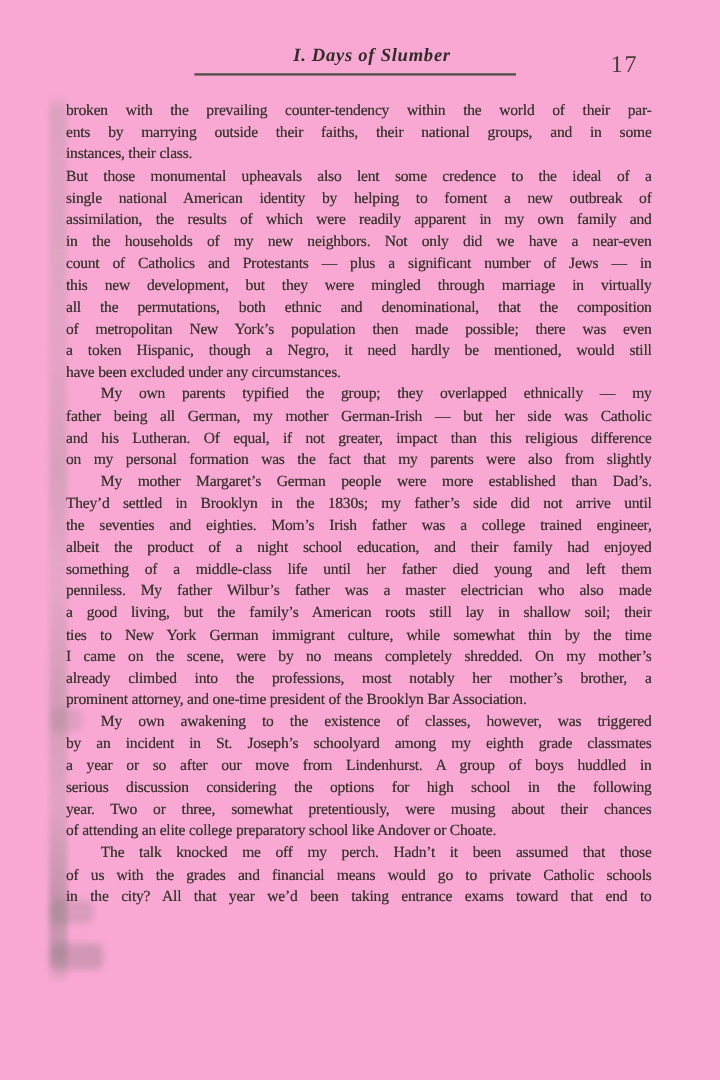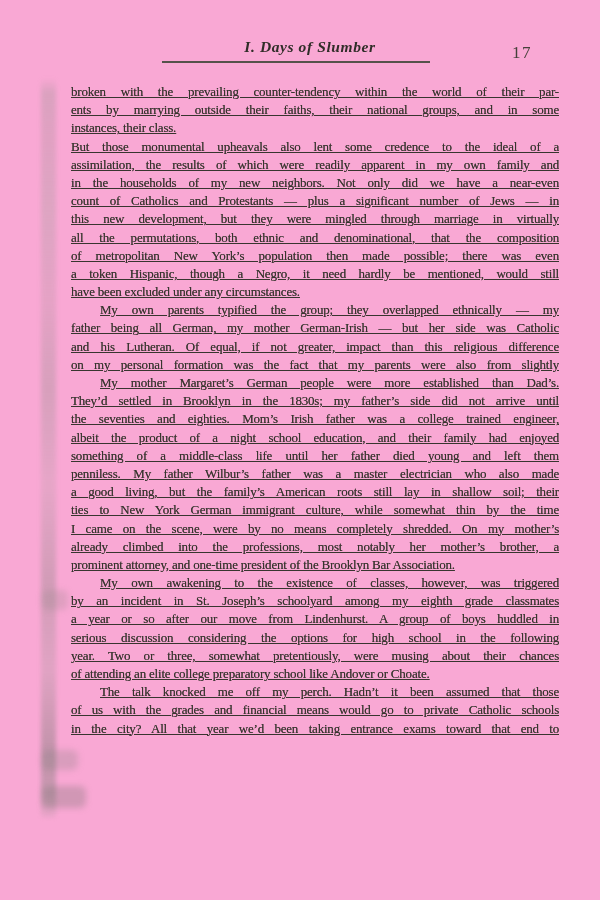--- a/index.html
+++ b/index.html
@@ -69,36 +69,35 @@
     font-weight: bold;
     font-size: 15.5px;
     letter-spacing: 0.6px;
     color: #302d28;
     padding-left: 28px; 
   }
   .page-number {
     position: absolute;
     top: 43px;
     right: 68px;
-    font-size: 17px;
+    font-size: 20px;
     letter-spacing: 1.5px;
     color: #45413a;
   }
 
   
   .body-text {
     position: absolute;
-    left: 71px;
+    left: 55px;
     top: 83px;
     width: 488px;
     color: #38352f;
     font-size: 13px;
     letter-spacing: -0.2px;
     text-shadow: 0 0 0.5px rgba(56,53,47,0.75);
-    text-decoration: underline;
   }
   .para { margin: 0; padding: 0; }
   .line {
     height: 18.2px;
     line-height: 18.2px;
     text-align: justify;
     text-align-last: justify;
     overflow: hidden;
     white-space: normal;
   }
@@ -123,20 +122,21 @@
   </header>
 
   <main class="body-text" id="body-text">
       <div class="para">
         <div class="line">broken with the prevailing counter-tendency within the world of their par-</div>
         <div class="line">ents by marrying outside their faiths, their national groups, and in some</div>
         <div class="line last">instances, their class.</div>
       </div>
       <div class="para">
         <div class="line">But those monumental upheavals also lent some credence to the ideal of a</div>
+        <div class="line">single national American identity by helping to foment a new outbreak of</div>
         <div class="line">assimilation, the results of which were readily apparent in my own family and</div>
         <div class="line">in the households of my new neighbors. Not only did we have a near-even</div>
         <div class="line">count of Catholics and Protestants — plus a significant number of Jews — in</div>
         <div class="line">this new development, but they were mingled through marriage in virtually</div>
         <div class="line">all the permutations, both ethnic and denominational, that the composition</div>
         <div class="line">of metropolitan New York’s population then made possible; there was even</div>
         <div class="line">a token Hispanic, though a Negro, it need hardly be mentioned, would still</div>
         <div class="line last">have been excluded under any circumstances.</div>
       </div>
       <div class="para">

